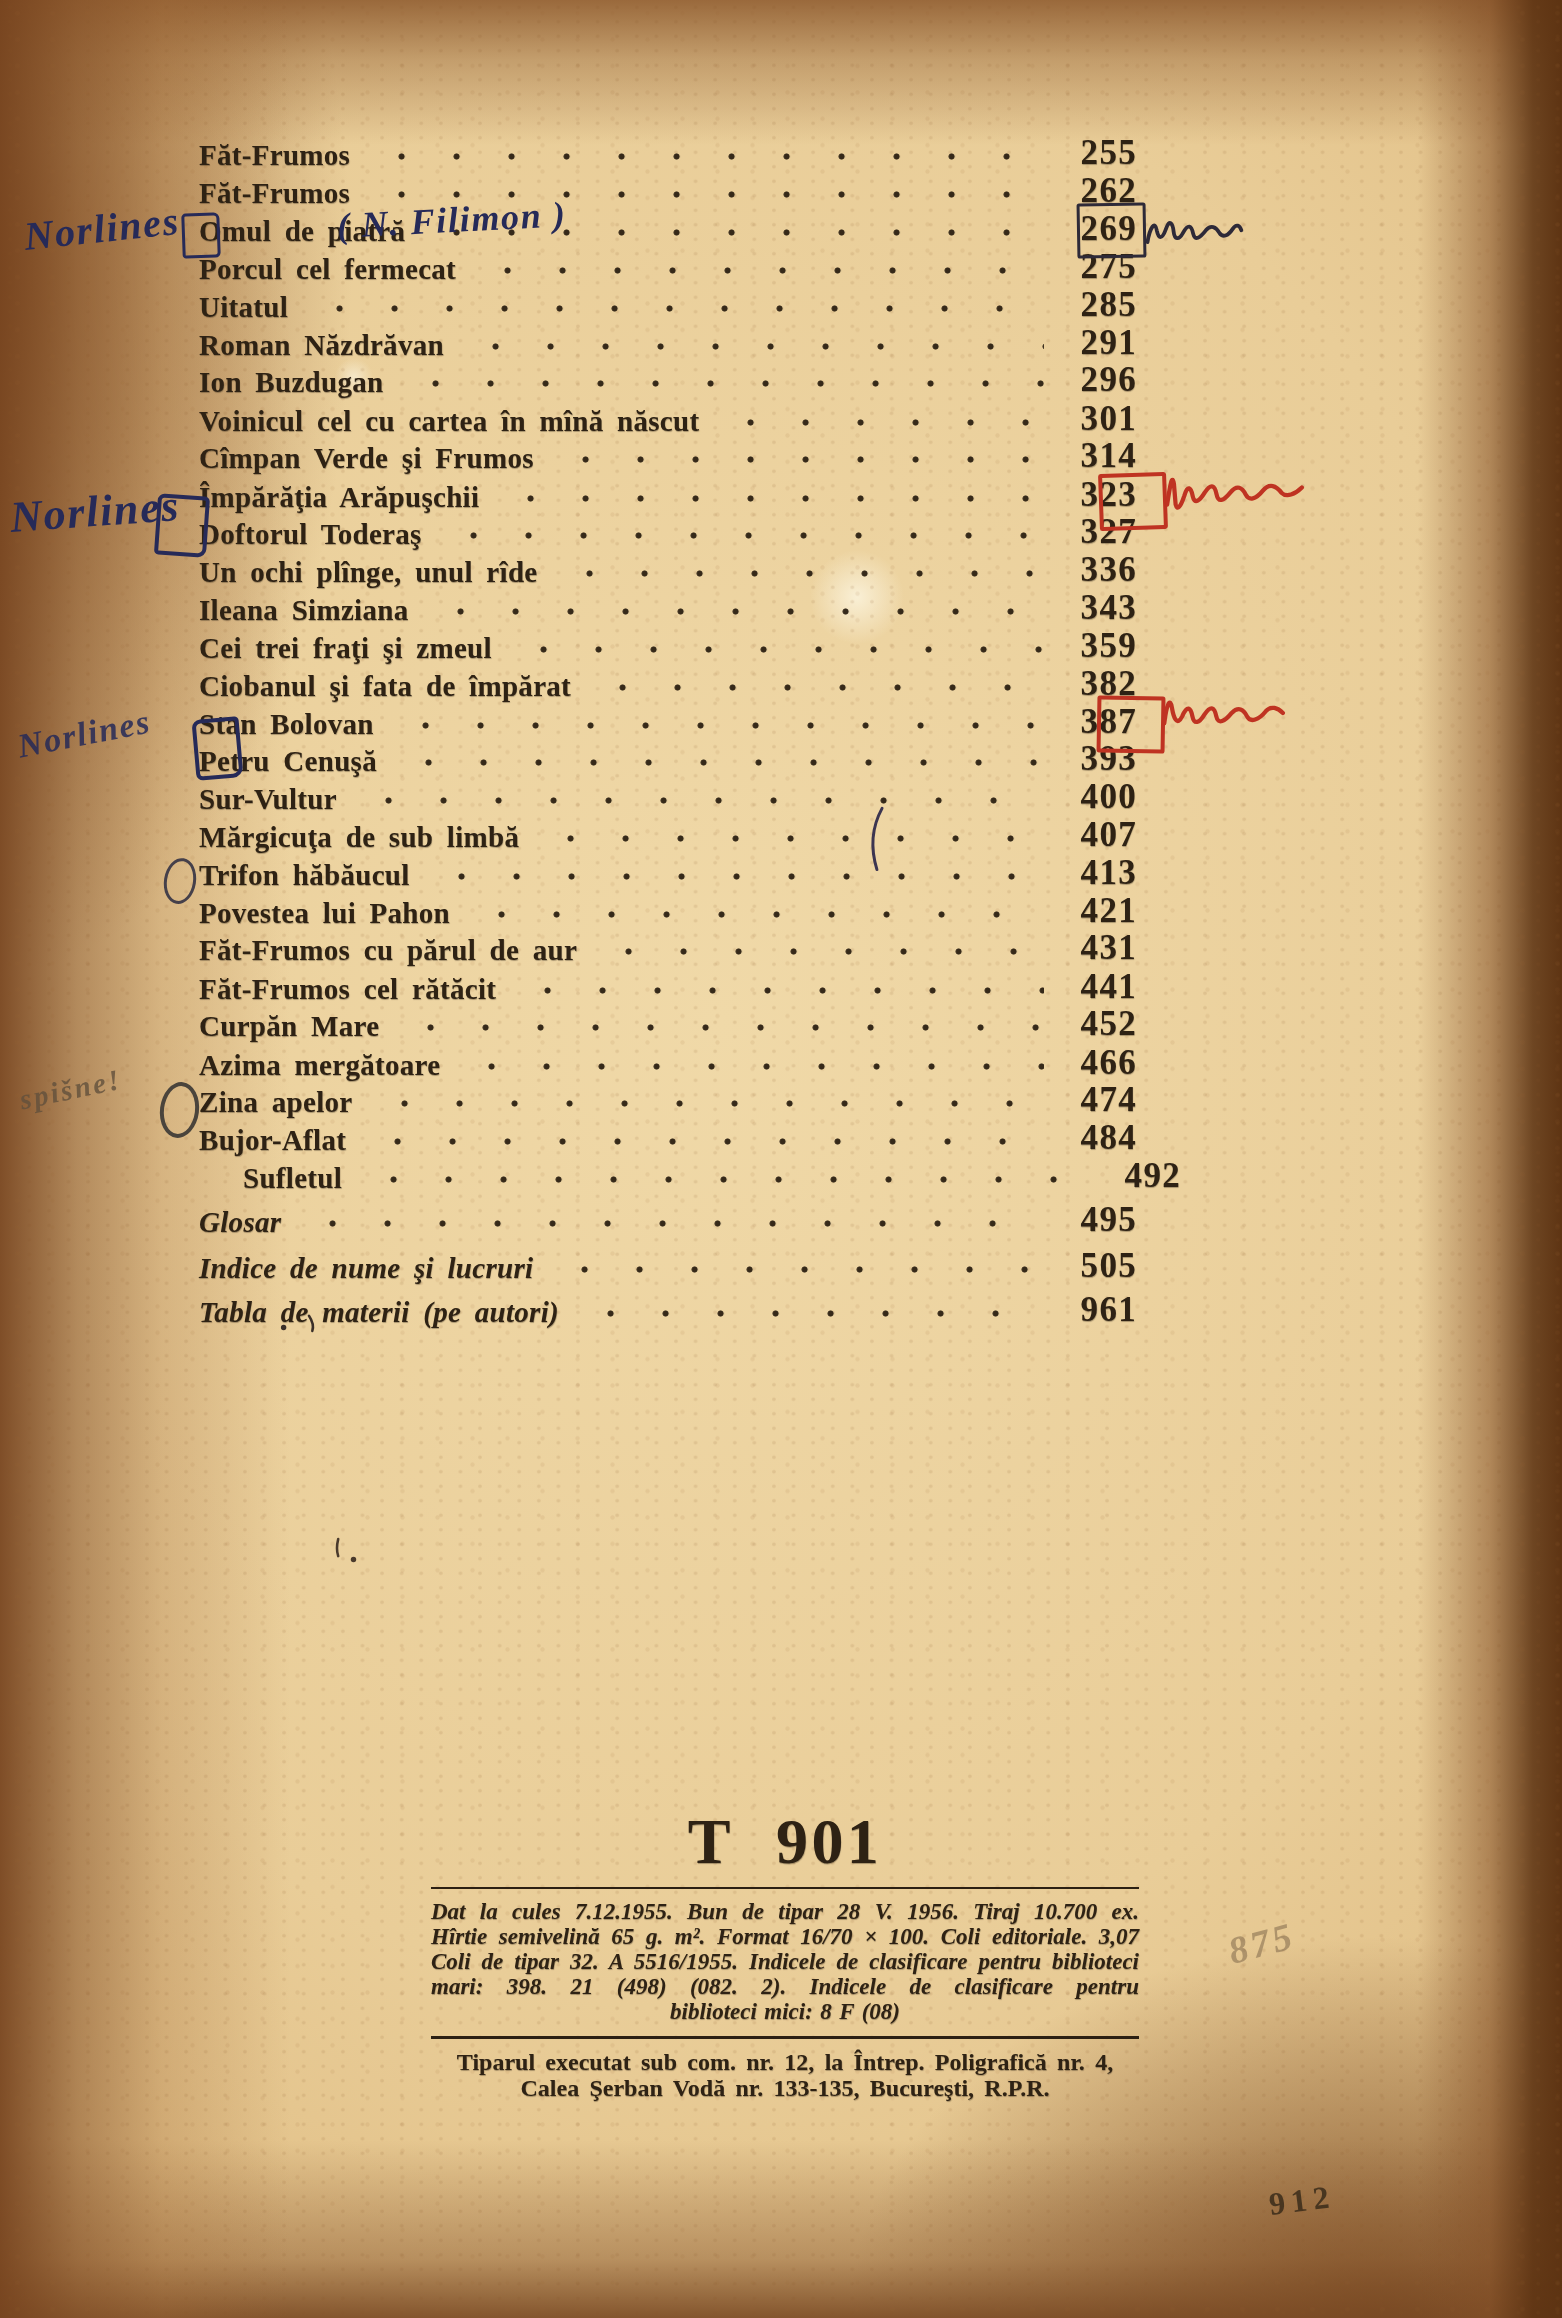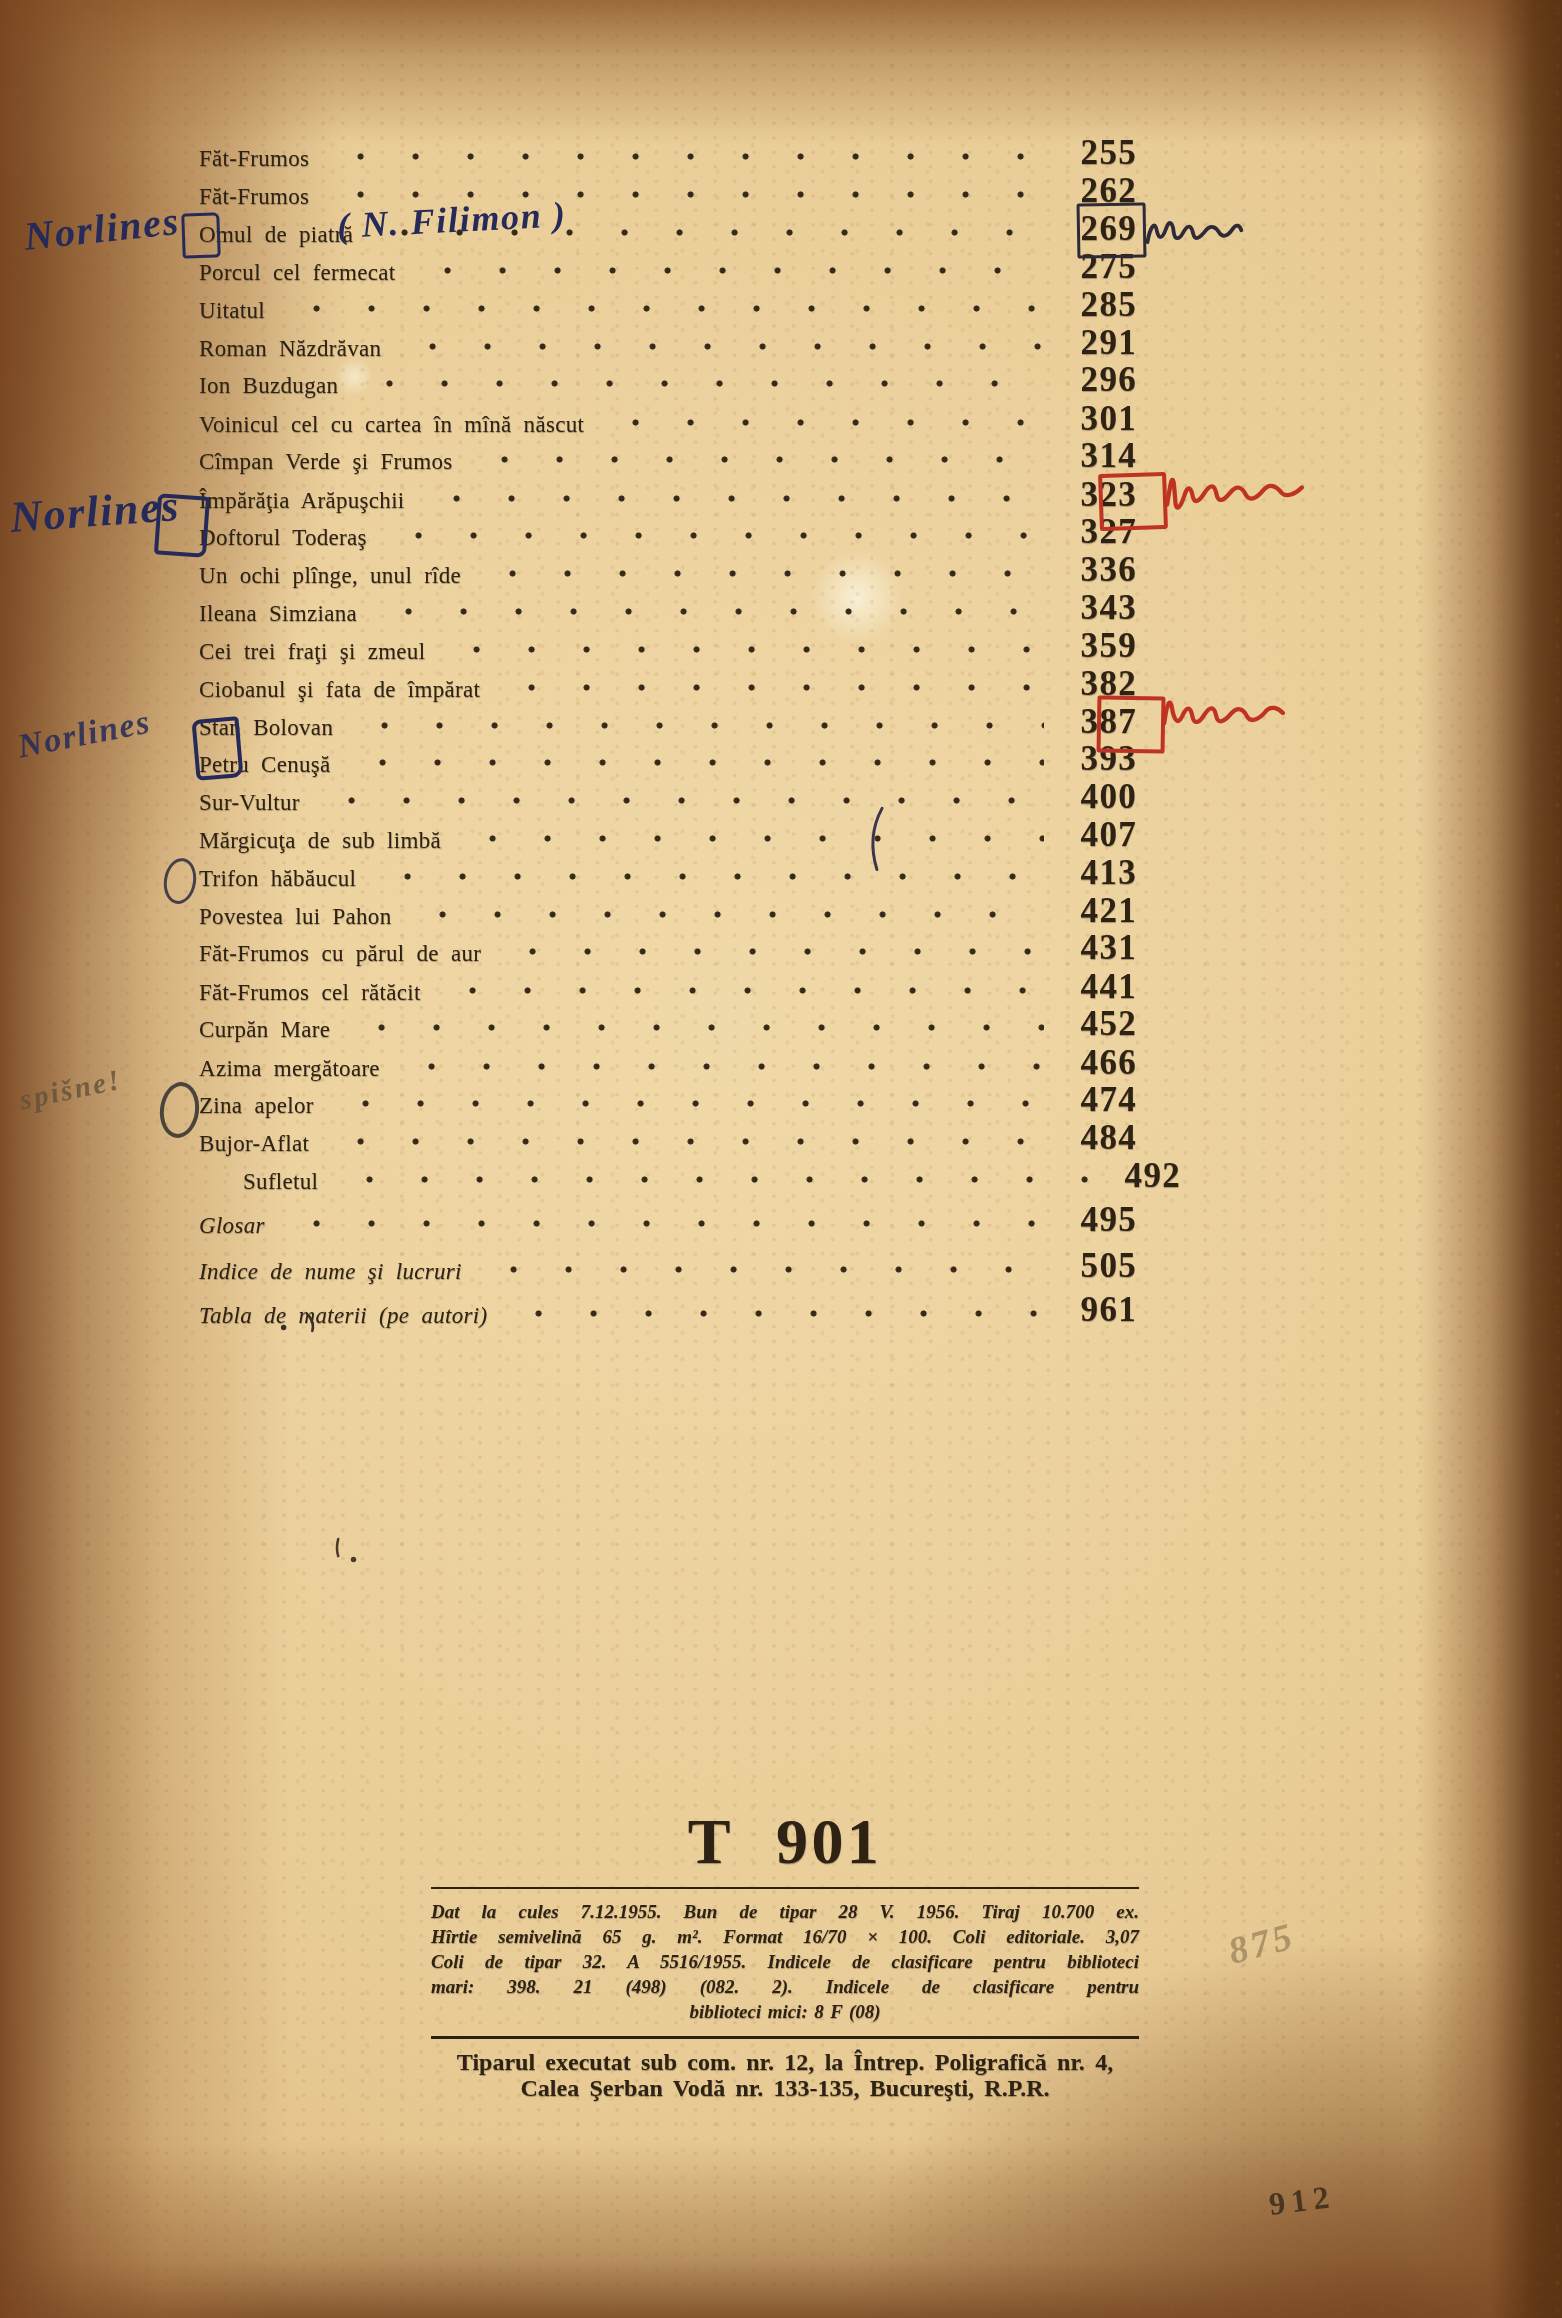--- a/index.html
+++ b/index.html
@@ -17,21 +17,21 @@
       linear-gradient(180deg, rgba(140,88,44,.85), rgba(140,88,44,.4) 60px, rgba(140,88,44,0) 145px),
       linear-gradient(0deg, rgba(120,72,34,.9), rgba(130,80,40,.45) 60px, rgba(140,90,45,0) 179px),
       radial-gradient(ellipse 30% 40% at 0% 12%, rgba(130,78,36,.8), rgba(130,78,36,0) 75%),
       radial-gradient(ellipse 45% 22% at 88% 100%, rgba(116,68,30,.85), rgba(116,68,30,0) 75%),
       radial-gradient(ellipse 120% 95% at 46% 44%, #f0d9a8, #e9cd98 45%, #deba80 70%, #cc9c60 86%, #b67c42 100%);
     background-repeat:repeat,repeat,no-repeat,no-repeat,no-repeat,no-repeat,no-repeat,no-repeat,no-repeat,no-repeat,no-repeat;
     background-size:19.6px 14.5px,35px 26.4px,auto,auto,auto,auto,auto,auto,auto,auto,auto;}
   .ink{color:#2e2214;text-shadow:0.4px 0.7px 0.8px rgba(47,34,19,.35);}
   
   .toc-row{position:absolute;left:199px;width:938px;height:39px;display:flex;align-items:flex-end;}
-  .toc-title{font-weight:400;font-size:23px;line-height:1;white-space:nowrap;
+  .toc-title{font-weight:700;font-size:29px;line-height:1;white-space:nowrap;
              word-spacing:6px;letter-spacing:0.3px;}
   .toc-row.italic .toc-title{font-style:italic;}
   .leader{flex:1;height:11px;margin:0 8.5px 7.7px 19px;
     background-image:radial-gradient(circle, rgba(44,32,18,.95) 2.7px, rgba(44,32,18,0) 3.4px);
     background-size:55px 11px;background-position:5.1px center;background-repeat:repeat-x;}
   .toc-page{font-weight:700;font-size:35px;line-height:1;width:85px;text-align:right;letter-spacing:1.3px;}
   
   .hand{position:absolute;font-style:italic;font-weight:700;color:#262a58;white-space:nowrap;
         font-family:"Liberation Serif","DejaVu Serif",serif;}
   .note1{left:24px;top:205px;font-size:40px;transform:rotate(-6deg);letter-spacing:1.7px;}
@@ -60,21 +60,21 @@
                letter-spacing:2.6px;text-shadow:none;}
   .pencil-num{position:absolute;left:1228px;top:1921px;font-size:38px;font-style:italic;font-weight:700;
               color:rgba(128,104,74,.55);transform:rotate(-15deg);letter-spacing:3.4px;}
   .stamp-num{position:absolute;left:1269px;top:2182px;font-size:32px;font-weight:700;
              color:rgba(58,43,26,.85);transform:rotate(-7deg);letter-spacing:6px;}
   
   .colophon{position:absolute;left:431px;top:1766px;width:708px;margin-top:40px;}
   .t901{font-size:64px;font-weight:700;letter-spacing:3.4px;word-spacing:24px;text-align:center;line-height:72px;}
   .rule{height:2.6px;background:#2c2013;margin:8.5px 0 10.2px 0;}
   .rule2{margin:12px 0 8.5px 0;}
-  .c-line{font-weight:700;font-style:italic;font-size:19px;line-height:25px;
+  .c-line{font-weight:700;font-style:italic;font-size:23px;line-height:25px;
           text-align:justify;text-align-last:justify;word-spacing:1.7px;}
   .c-line.center{text-align:center;text-align-last:center;}
   .p-line{font-weight:700;font-size:24px;line-height:26.4px;text-align:center;word-spacing:4.3px;}
   .p-block{margin-top:10.2px;}
 </style>
 </head>
 <body>
 
 <div class="scan"></div>
 

